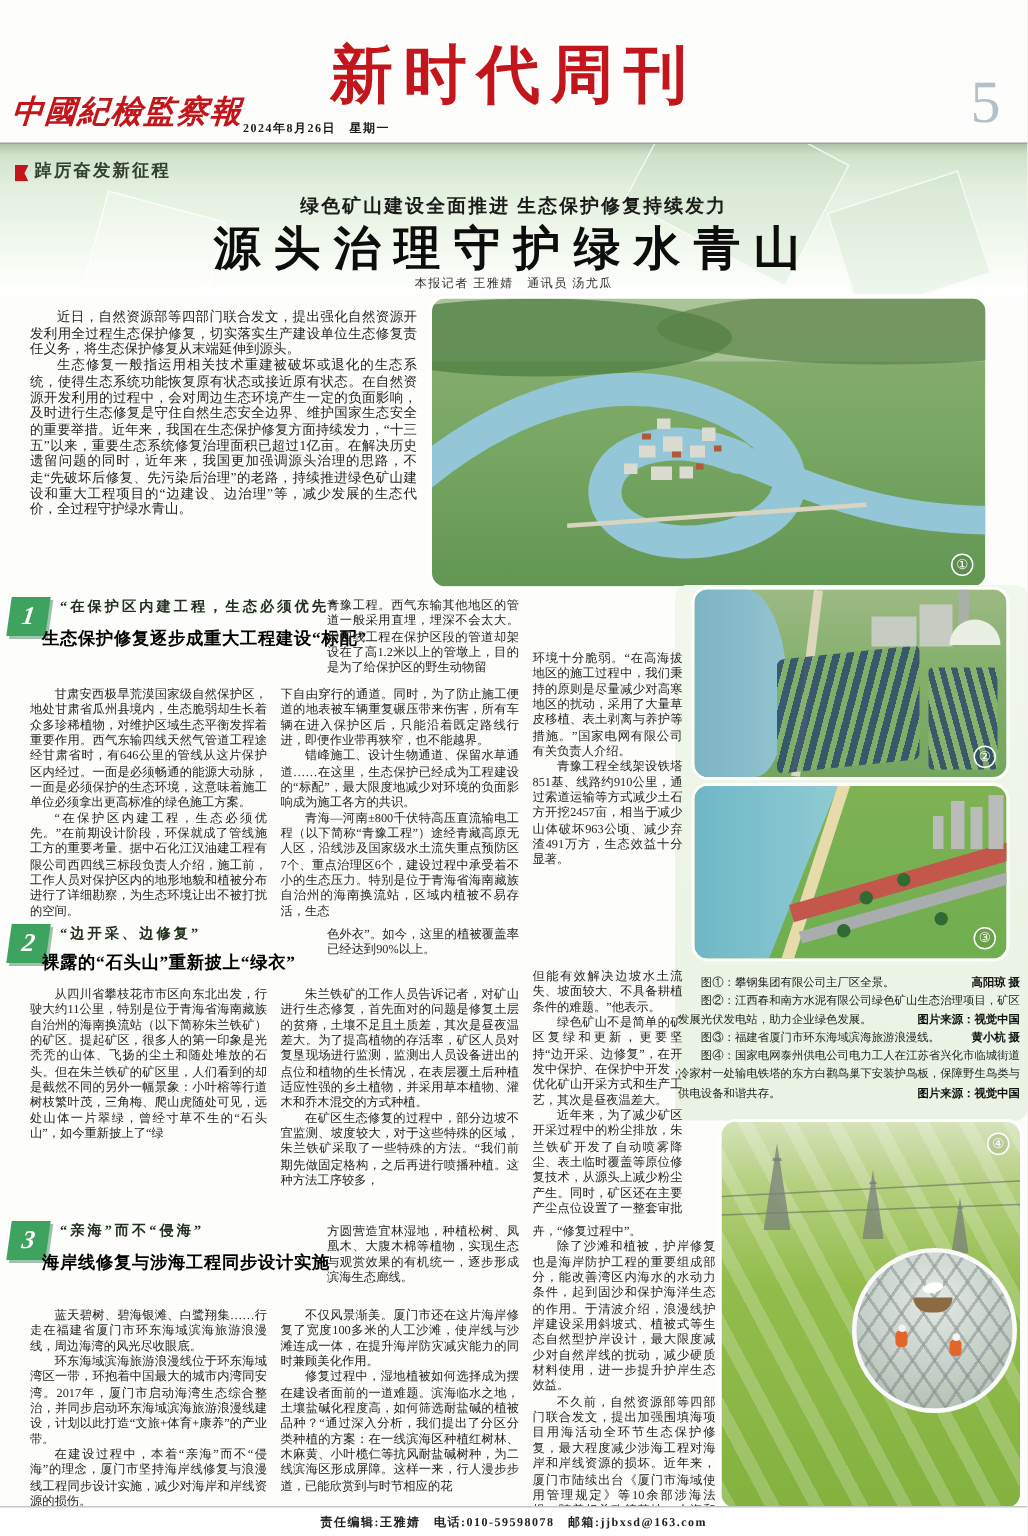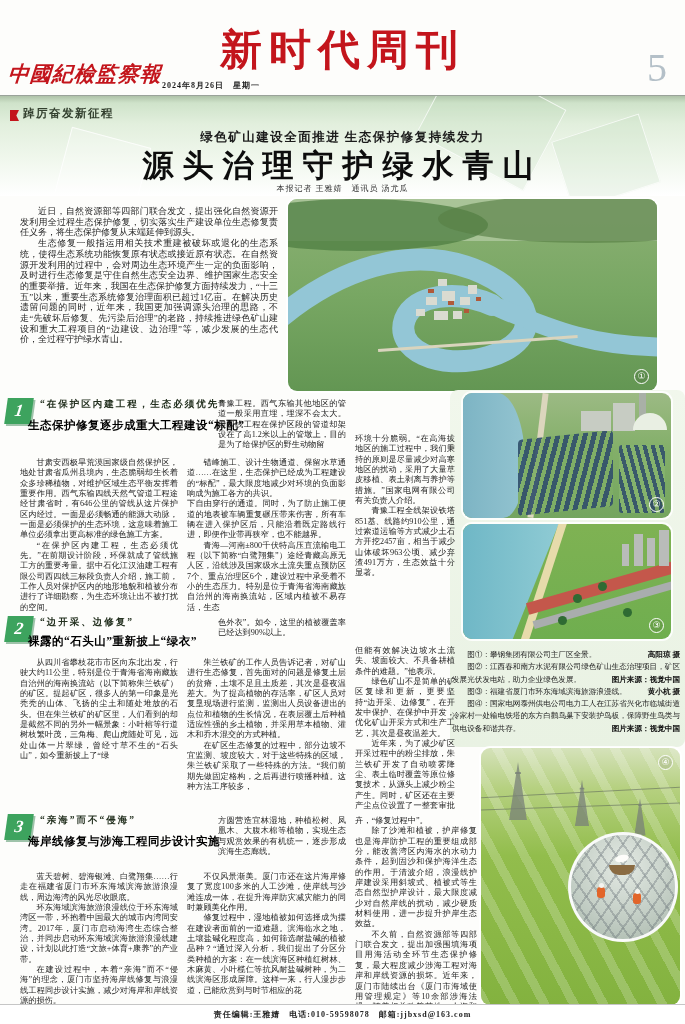--- a/index.html
+++ b/index.html
@@ -166,23 +166,23 @@
   <div class="stitle" style="left:28px;top:418px;">生态保护修复逐步成重大工程建设“标配”</div>
   <div class="txt bcol" style="left:20px;top:458px;width:158px;height:154px;">
     <p>甘肃安西极旱荒漠国家级自然保护区，地处甘肃省瓜州县境内，生态脆弱却生长着众多珍稀植物，对维护区域生态平衡发挥着重要作用。西气东输四线天然气管道工程途经甘肃省时，有646公里的管线从这片保护区内经过。一面是必须畅通的能源大动脉，一面是必须保护的生态环境，这意味着施工单位必须拿出更高标准的绿色施工方案。</p>
     <p>“在保护区内建工程，生态必须优先。”在前期设计阶段，环保就成了管线施工方的重要考量。据中石化江汉油建工程有限公司西四线三标段负责人介绍，施工前，工作人员对保护区内的地形地貌和植被分布进行了详细勘察，为生态环境让出不被打扰的空间。</p>
 
   </div>
   <div class="txt bcol" style="left:218px;top:399px;width:128px;height:55px;">
     <p style="text-indent:0;">青豫工程。西气东输其他地区的管道一般采用直埋，埋深不会太大。但四线工程在保护区段的管道却架设在了高1.2米以上的管墩上，目的是为了给保护区的野生动物留</p>
   </div>
   <div class="txt bcol" style="left:187px;top:458px;width:159px;height:154px;">
+    <p style="text-indent:0;">下自由穿行的通道。同时，为了防止施工便道的地表被车辆重复碾压带来伤害，所有车辆在进入保护区后，只能沿着既定路线行进，即便作业带再狭窄，也不能越界。</p>
     <p>错峰施工、设计生物通道、保留水草通道……在这里，生态保护已经成为工程建设的“标配”，最大限度地减少对环境的负面影响成为施工各方的共识。</p>
-    <p style="text-indent:0;">下自由穿行的通道。同时，为了防止施工便道的地表被车辆重复碾压带来伤害，所有车辆在进入保护区后，只能沿着既定路线行进，即便作业带再狭窄，也不能越界。</p>
-    <p>青海—河南±800千伏特高压直流输电工程（以下简称“白鹭翔集”）途经青藏高原无人区，沿线涉及国家级水土流失重点预防区7个、重点治理区6个，建设过程中承受着不小的生态压力。特别是位于青海省海南藏族自治州的海南换流站，区域内植被不易存活，生态</p>
+    <p>青海—河南±800千伏特高压直流输电工程（以下简称“青豫工程”）途经青藏高原无人区，沿线涉及国家级水土流失重点预防区7个、重点治理区6个，建设过程中承受着不小的生态压力。特别是位于青海省海南藏族自治州的海南换流站，区域内植被不易存活，生态</p>
   </div>
   <div class="txt bcol" style="left:355px;top:434px;width:100px;height:176px;">
     <p style="text-indent:0;">环境十分脆弱。“在高海拔地区的施工过程中，我们秉持的原则是尽量减少对高寒地区的扰动，采用了大量草皮移植、表土剥离与养护等措施。”国家电网有限公司有关负责人介绍。</p>
     <p>青豫工程全线架设铁塔851基、线路约910公里，通过索道运输等方式减少土石方开挖2457亩，相当于减少山体破坏963公顷、减少弃渣491万方，生态效益十分显著。</p>
   </div>
 
   <div class="badge" style="left:6px;top:616px;">2</div>
   <div class="squote" style="left:40px;top:616px;">“边开采、边修复”</div>
   <div class="stitle" style="left:28px;top:634px;">裸露的“石头山”重新披上“绿衣”</div>
   <div class="txt bcol" style="left:218px;top:618px;width:128px;height:34px;">

